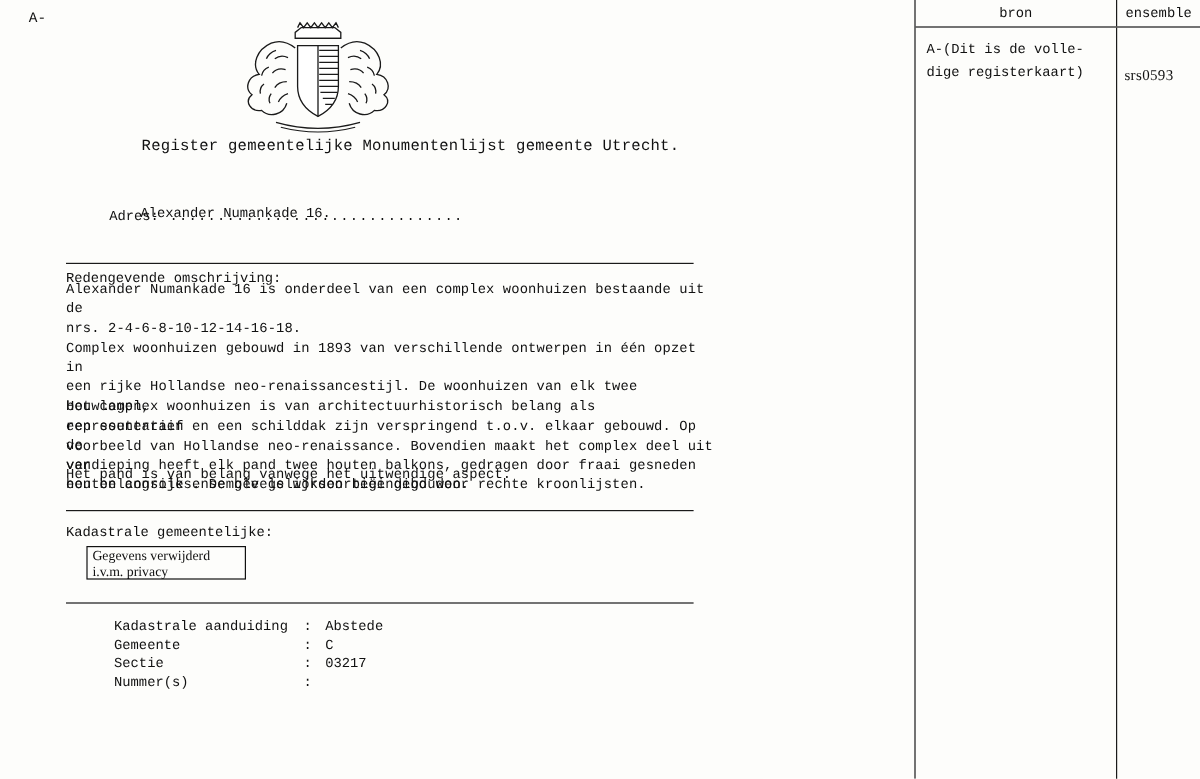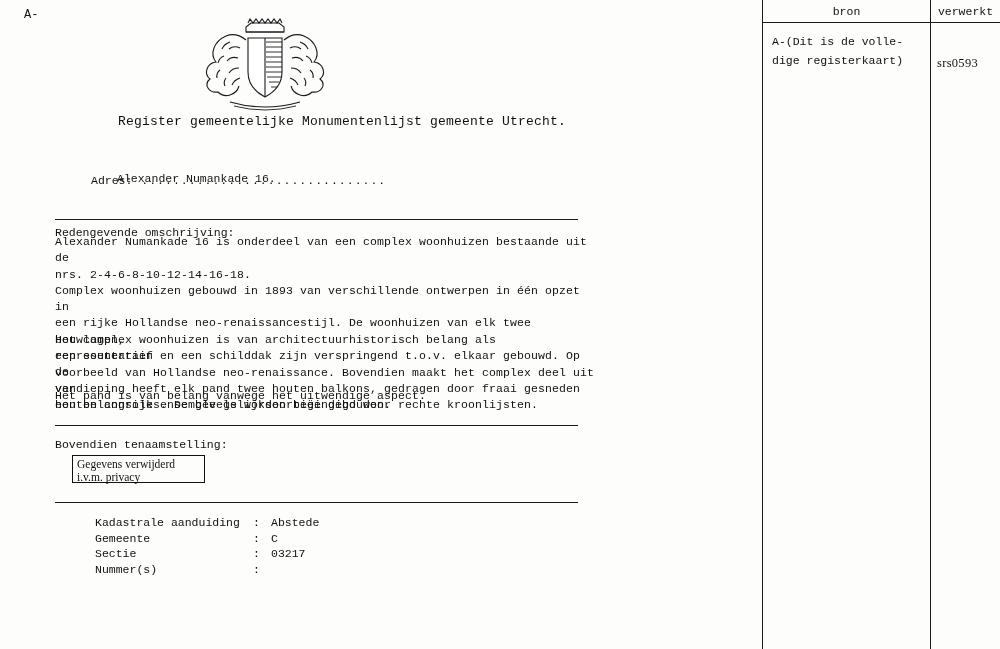--- a/index.html
+++ b/index.html
@@ -258,21 +258,21 @@
 een souterrain en een schilddak zijn verspringend t.o.v. elkaar gebouwd. Op de
 verdieping heeft elk pand twee houten balkons, gedragen door fraai gesneden
 houten consoles. De gevels worden beëindigd door rechte kroonlijsten.</div>
     <div class="body-block block-3">Het pand is van belang vanwege het uitwendige aspect.</div>
     <div class="body-block block-2">Het complex woonhuizen is van architectuurhistorisch belang als representatief
 voorbeeld van Hollandse neo-renaissance. Bovendien maakt het complex deel uit van
 een belangrijk ensemble gelijksoortige gebouwen.</div>
 
     <div class="rule rule-2"></div>
 
-    <div class="section-label lbl-kadastrale-tenaam">Bovendien tenaamstelling:</div>
+    <div class="section-label lbl-kadastrale-tenaam">Kadastrale gemeentelijke:</div>
 
     <div class="privacy-box">Gegevens verwijderd i.v.m. privacy</div>
 
     <div class="rule rule-3"></div>
 
     <div class="kadastrale-table">
       <div class="kad-row">
         <span class="kad-key">Kadastrale aanduiding</span>
         <span class="kad-colon">:</span>
         <span class="kad-val">Abstede</span>
@@ -291,21 +291,21 @@
         <span class="kad-key">Nummer(s)</span>
         <span class="kad-colon">:</span>
         <span class="kad-val"></span>
       </div>
     </div>
   </div>
 
   <div class="sidebar">
     <div class="sidebar-header">
       <div class="cell-bron">bron</div>
-      <div class="cell-verwerkt">verwerkt</div>
+      <div class="cell-verwerkt">ensemble</div>
     </div>
     <div class="sidebar-body">
       <div class="col-bron">
         <div class="bron-text">A-(Dit is de volle-
 dige registerkaart)</div>
       </div>
       <div class="col-verwerkt">
         <div class="verwerkt-text">srs0593</div>
       </div>
     </div>

